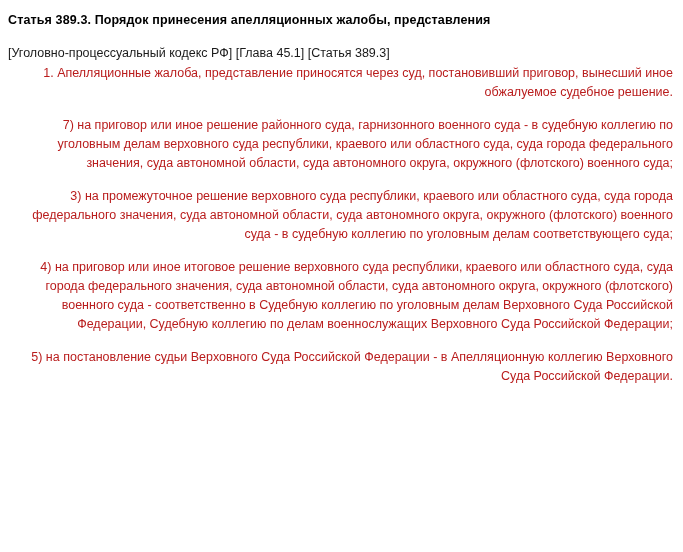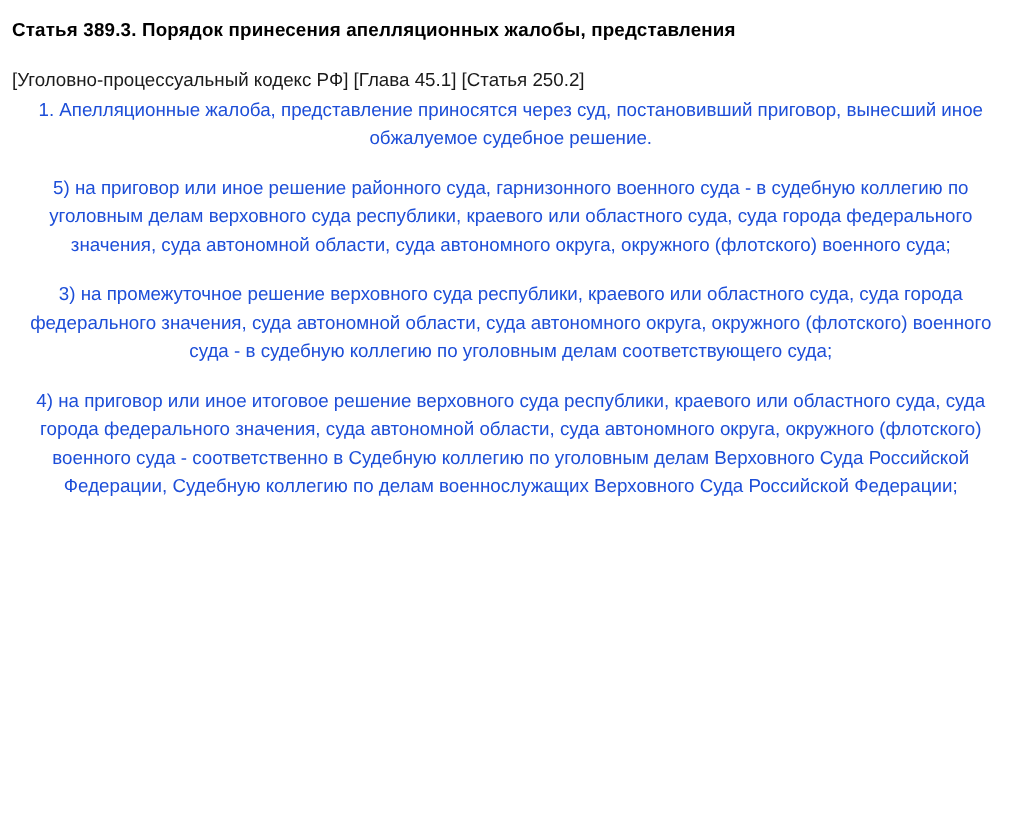--- a/index.html
+++ b/index.html
@@ -31,41 +31,42 @@
   }
   .meta-line {
     font-size: 12.5px;
     line-height: 1.35;
     color: #1a1a1a;
     margin: 0 0 2px 0;
   }
   .para {
     font-size: 12.5px;
     line-height: 1.52;
-    color: #1d4ed8;
+    color: #b91c1c;
     margin: 0 0 14px 0;
-    text-align: center;
+    text-align: right;
   }
   .para:last-child {
     margin-bottom: 0;
   }
 </style>
 </head>
 <body>
 
 <div class="page">
 
   <h1 class="doc-title">Статья 389.3. Порядок принесения апелляционных жалобы, представления</h1>
 
-  <p class="meta-line">[Уголовно-процессуальный кодекс РФ] [Глава 45.1] [Статья 250.2]</p>
+  <p class="meta-line">[Уголовно-процессуальный кодекс РФ] [Глава 45.1] [Статья 389.3]</p>
 
   <p class="para">1. Апелляционные жалоба, представление приносятся через суд, постановивший приговор, вынесший иное обжалуемое судебное решение.</p>
 
 
 
-  <p class="para">5) на приговор или иное решение районного суда, гарнизонного военного суда - в судебную коллегию по уголовным делам верховного суда республики, краевого или областного суда, суда города федерального значения, суда автономной области, суда автономного округа, окружного (флотского) военного суда;</p>
+  <p class="para">7) на приговор или иное решение районного суда, гарнизонного военного суда - в судебную коллегию по уголовным делам верховного суда республики, краевого или областного суда, суда города федерального значения, суда автономной области, суда автономного округа, окружного (флотского) военного суда;</p>
 
   <p class="para">3) на промежуточное решение верховного суда республики, краевого или областного суда, суда города федерального значения, суда автономной области, суда автономного округа, окружного (флотского) военного суда - в судебную коллегию по уголовным делам соответствующего суда;</p>
 
   <p class="para">4) на приговор или иное итоговое решение верховного суда республики, краевого или областного суда, суда города федерального значения, суда автономной области, суда автономного округа, окружного (флотского) военного суда - соответственно в Судебную коллегию по уголовным делам Верховного Суда Российской Федерации, Судебную коллегию по делам военнослужащих Верховного Суда Российской Федерации;</p>
 
+  <p class="para">5) на постановление судьи Верховного Суда Российской Федерации - в Апелляционную коллегию Верховного Суда Российской Федерации.</p>
 
 </div>
 
 </body></html>

